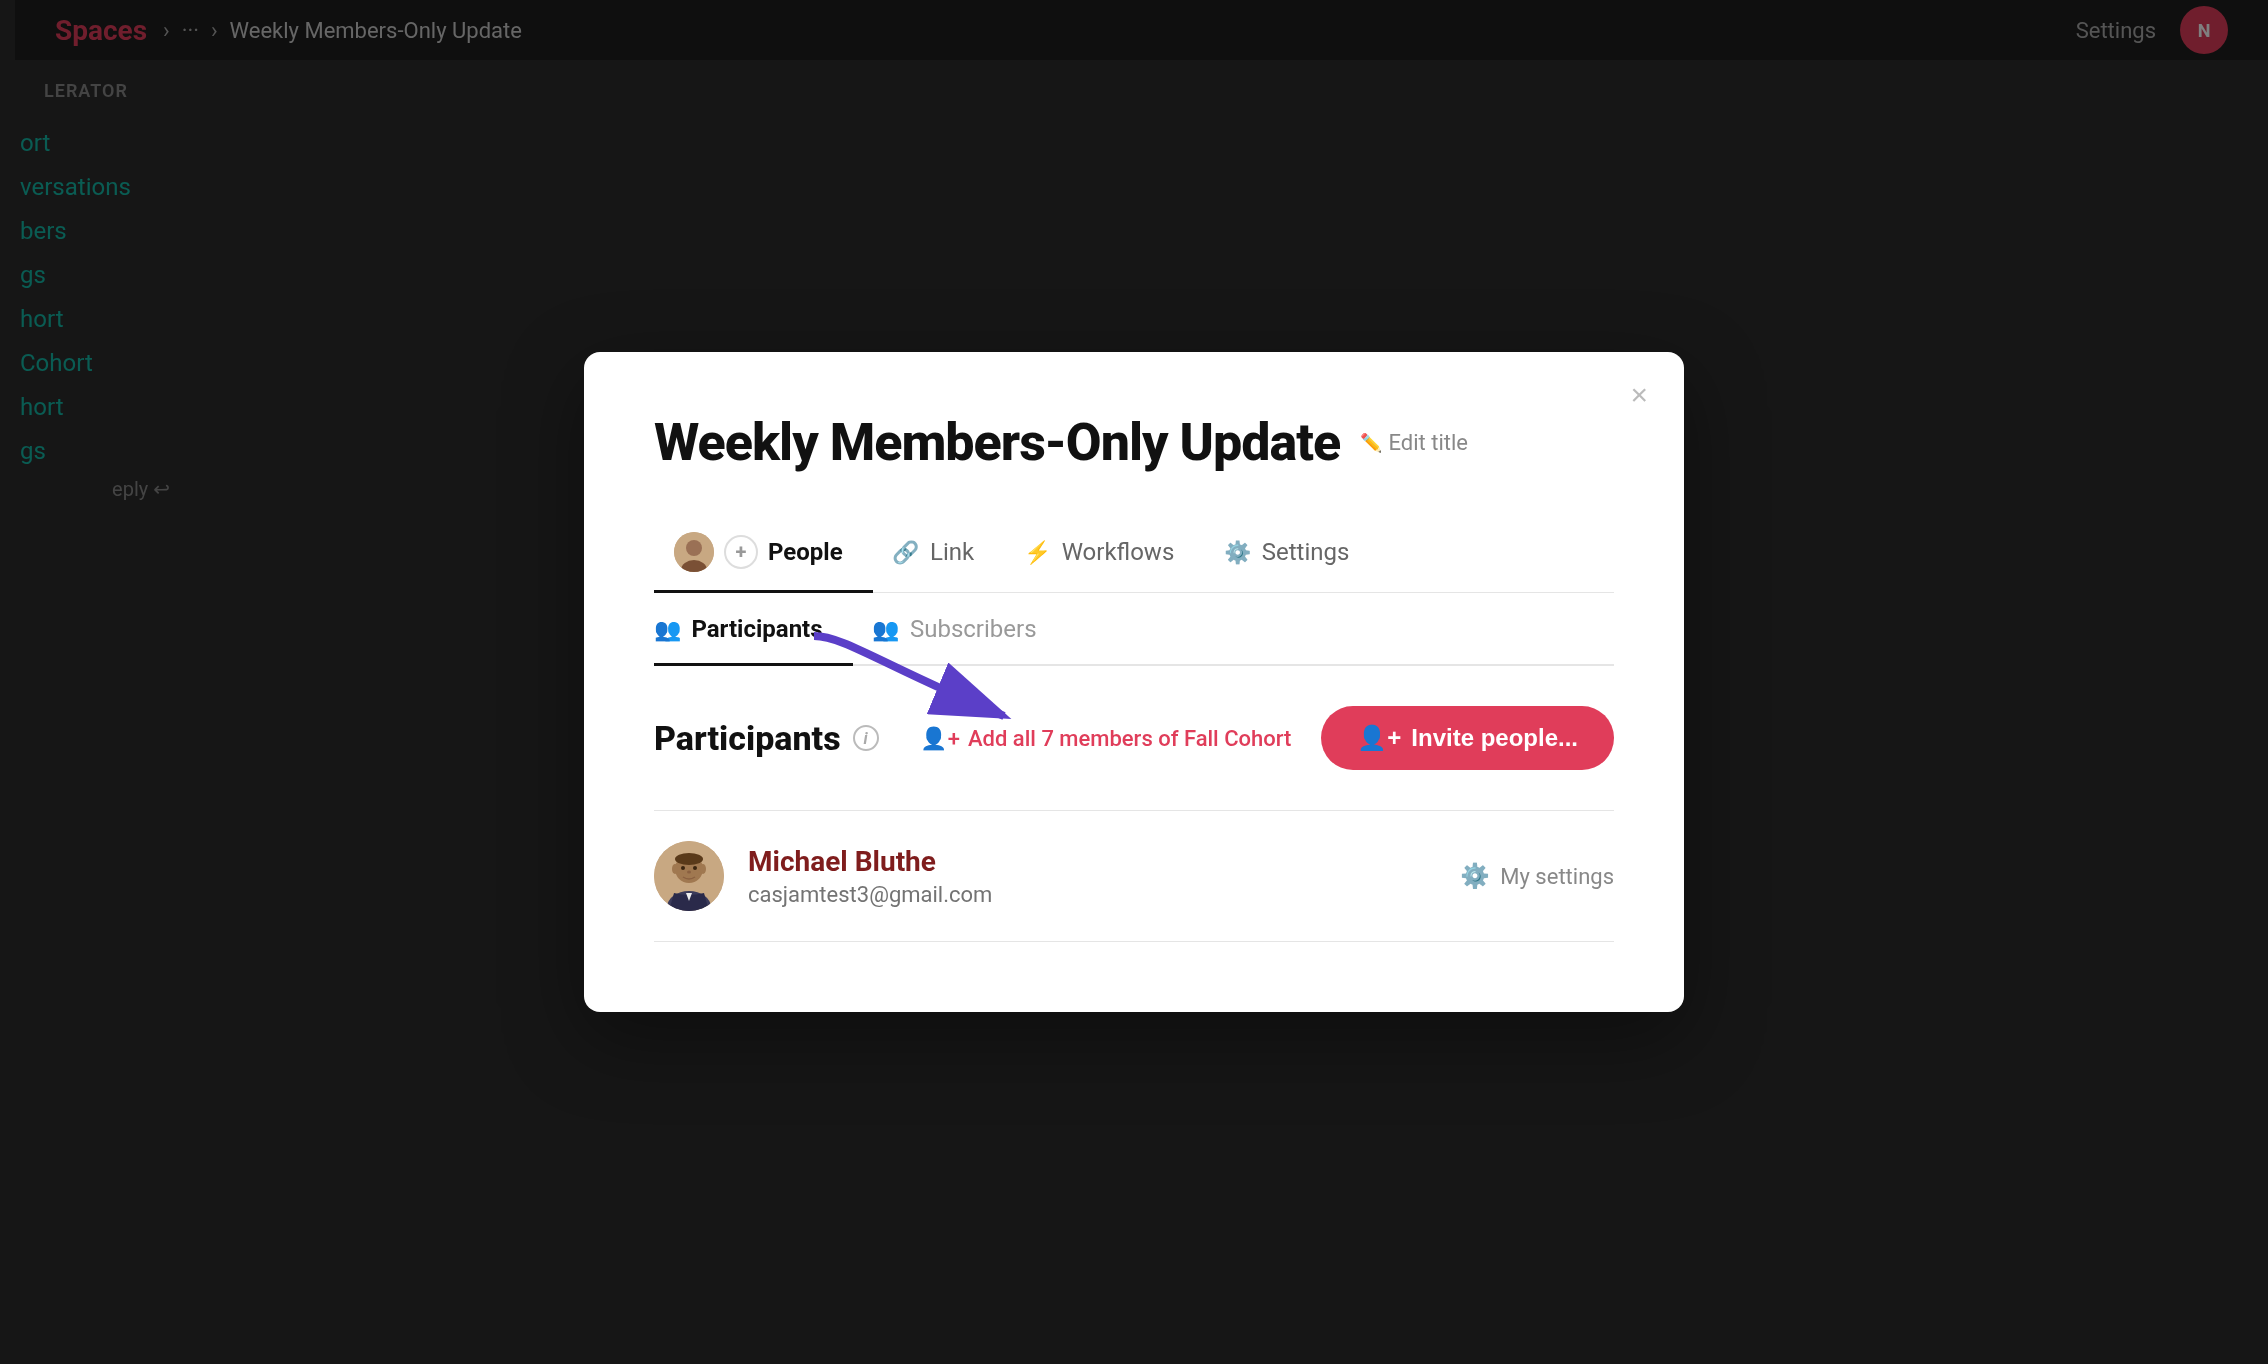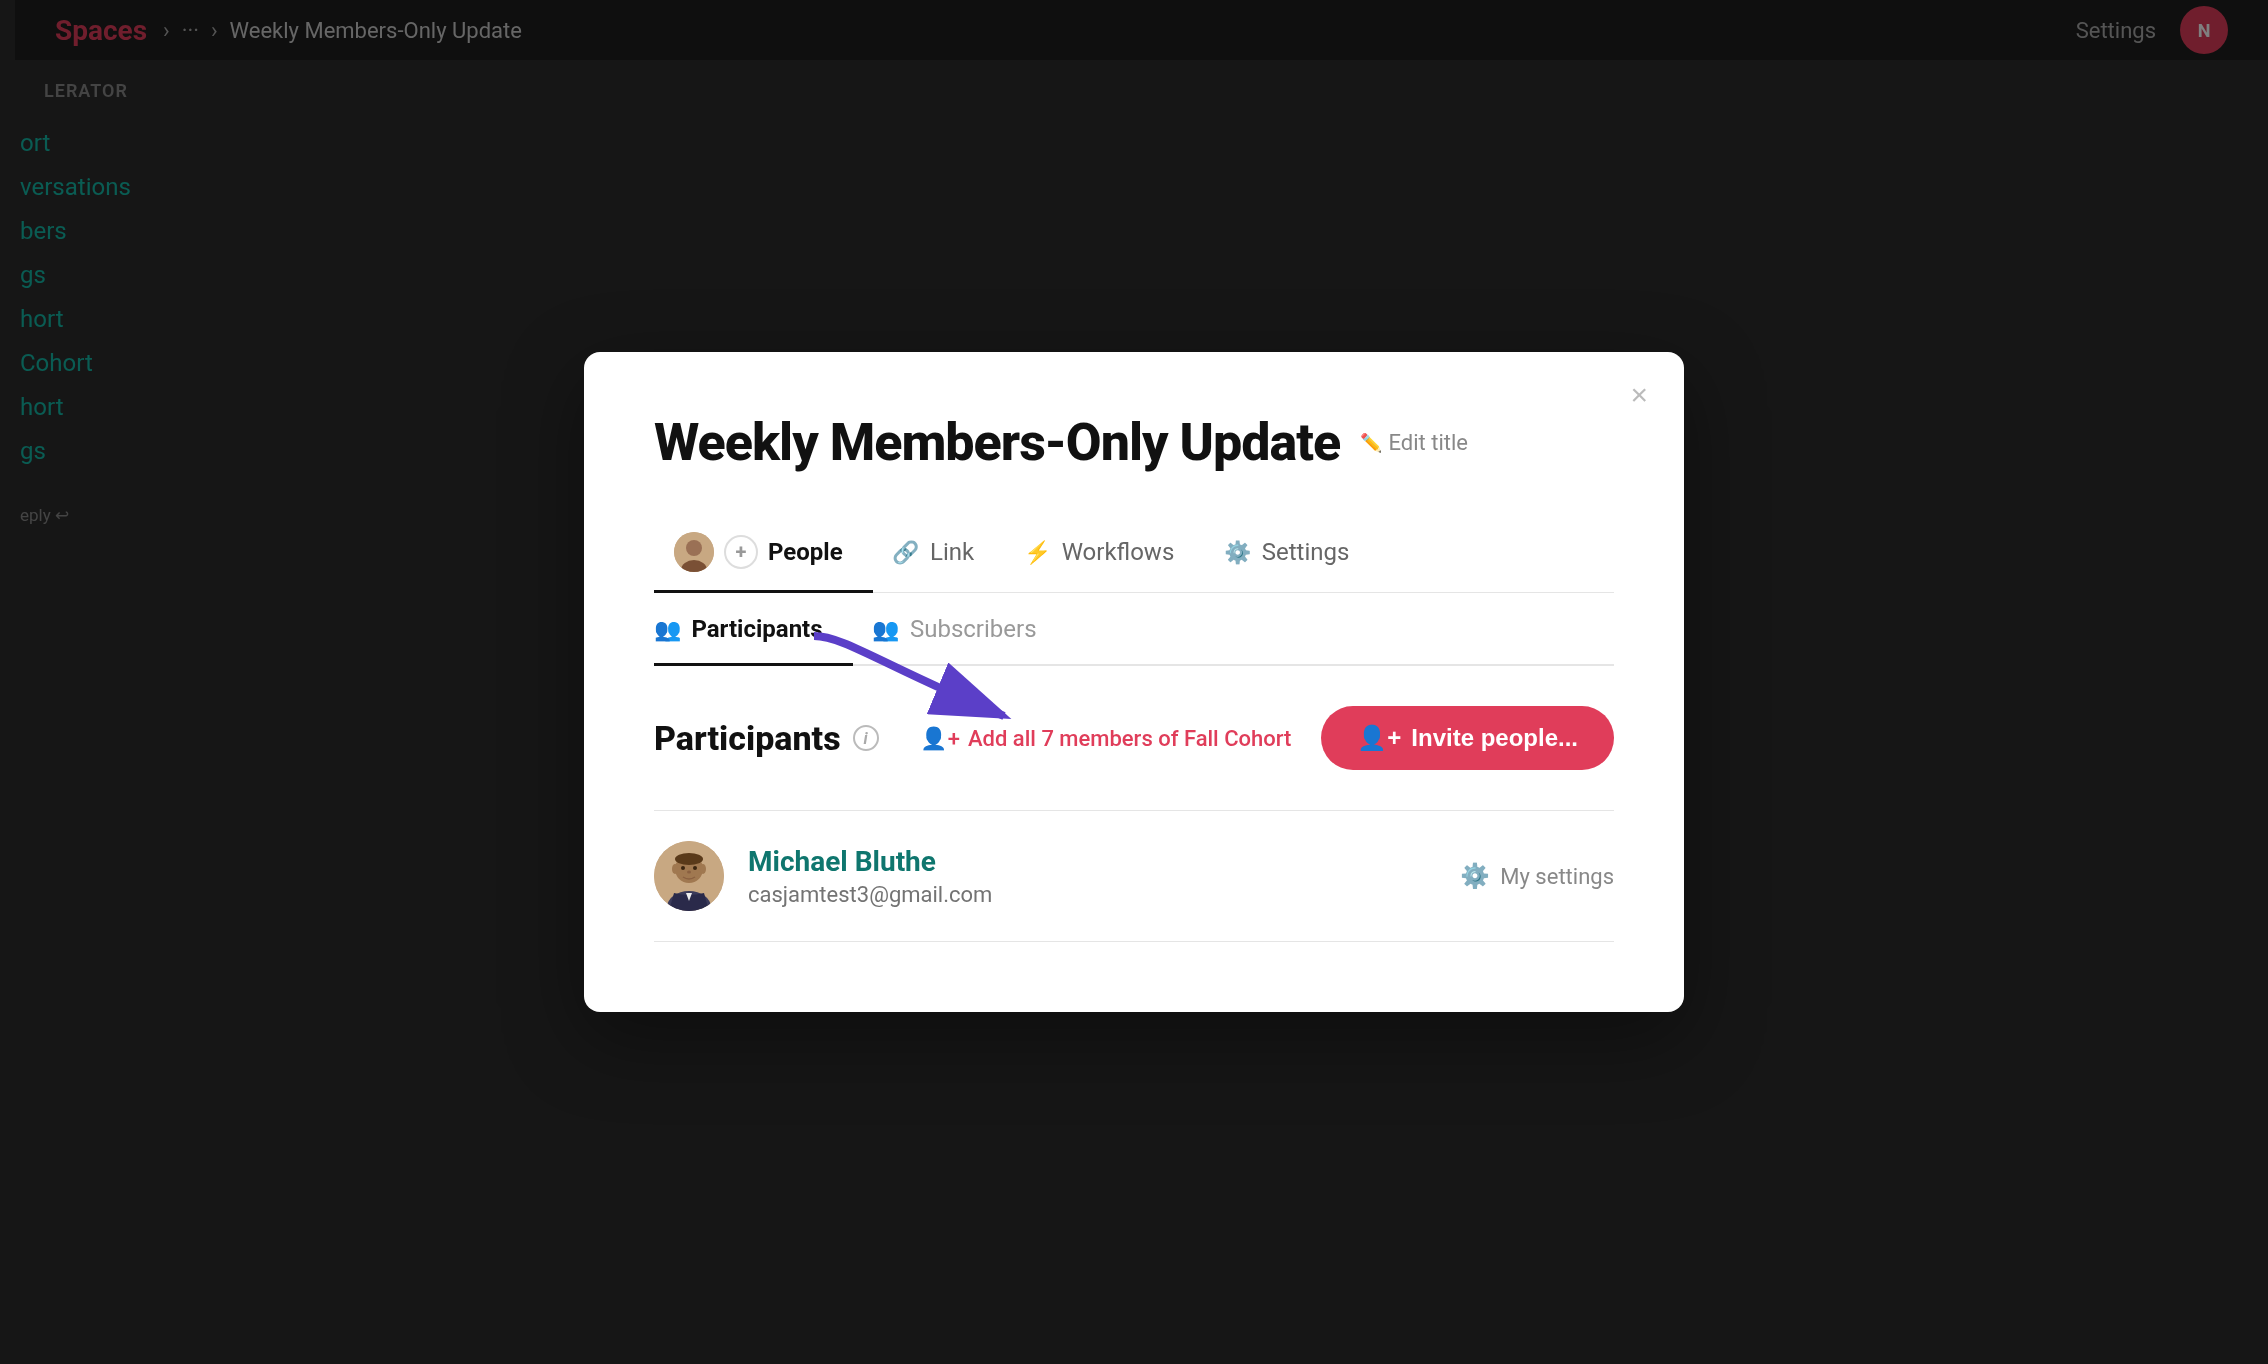--- a/index.html
+++ b/index.html
@@ -345,21 +345,21 @@
     .face-svg {
       width: 100%;
       height: 100%;
     }
 
     .participant-info {}
 
     .participant-name {
       font-size: 28px;
       font-weight: 700;
-      color: #0f766e;
+      color: #7f1d1d;
       margin-bottom: 4px;
     }
 
     .participant-email {
       font-size: 22px;
       color: #737373;
     }
 
     .my-settings-link {
       display: flex;
@@ -412,21 +412,21 @@
 <div class="bg-sidebar-items">
   <div class="sidebar-label">LERATOR</div>
   <div class="bg-sidebar-item">ort</div>
   <div class="bg-sidebar-item">versations</div>
   <div class="bg-sidebar-item">bers</div>
   <div class="bg-sidebar-item">gs</div>
   <div class="bg-sidebar-item">hort</div>
   <div class="bg-sidebar-item">Cohort</div>
   <div class="bg-sidebar-item">hort</div>
   <div class="bg-sidebar-item">gs</div>
-  <div style="margin-top:32px; color:#888; font-size:17px;">eply ↩</div>
+  <div style="margin-top:4px; color:#888; font-size:20px;text-align:right;">eply ↩</div>
 </div>
 
 <div class="modal-backdrop">
   <div class="modal">
 
     <button class="modal-close">×</button>
 
     <div class="modal-title-row">
       <h1 class="modal-title">Weekly Members-Only Update</h1>
       <span class="edit-title-link">

